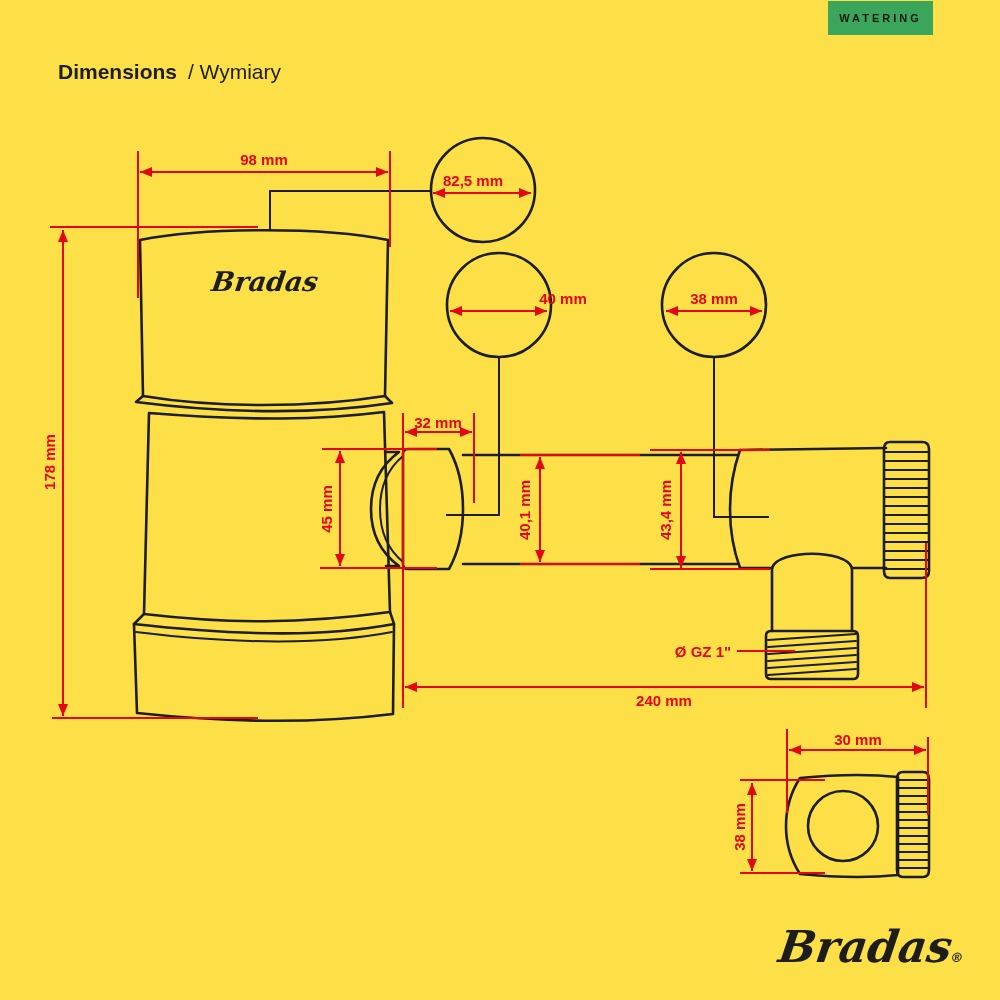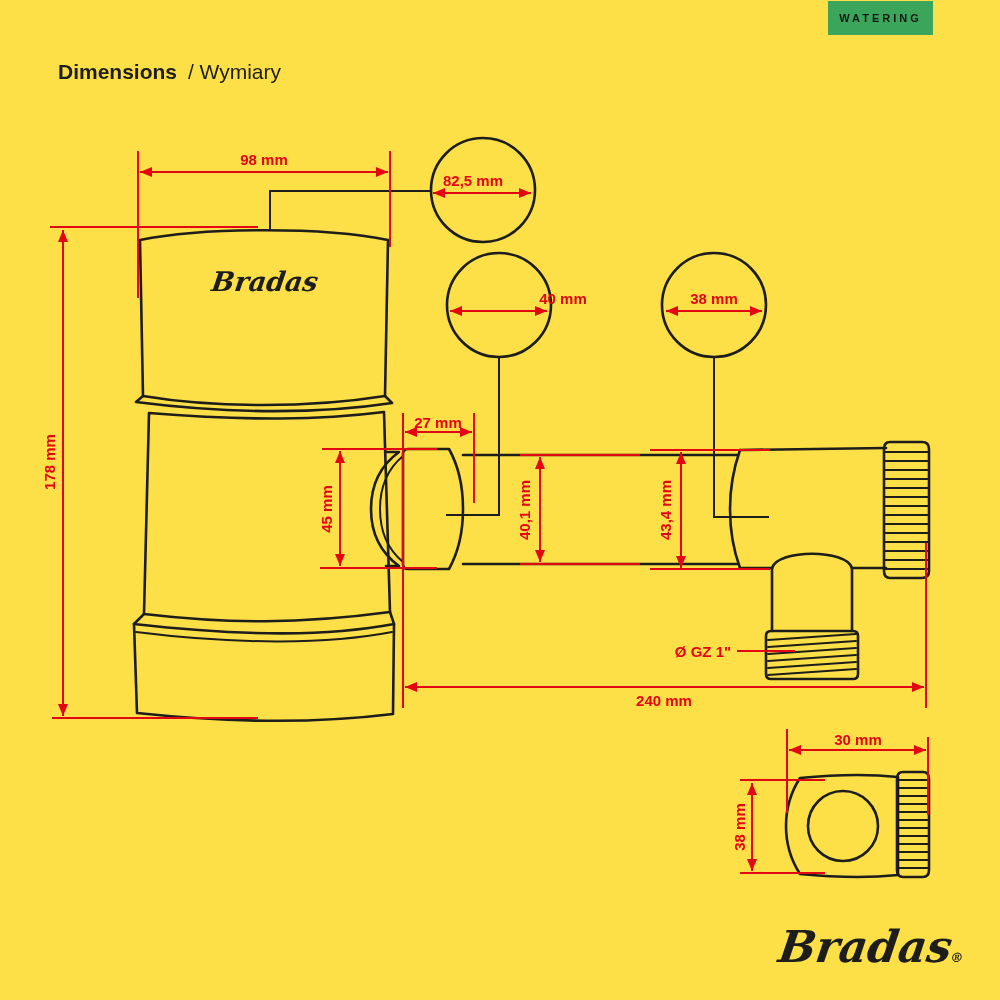--- a/index.html
+++ b/index.html
@@ -131,21 +131,21 @@
       <path marker-start="url(#ra)" marker-end="url(#ra)" d="M405,687 H924"></path>
       <path marker-start="url(#ra)" marker-end="url(#ra)" d="M789,750 H926"></path>
       <path marker-start="url(#ra)" marker-end="url(#ra)" d="M752,783 V871"></path>
     </g>
   </svg>
 
   <div class="dim" style="left:264px;top:159px;">98 mm</div>
   <div class="dim" style="left:473px;top:180px;">82,5 mm</div>
   <div class="dim" style="left:523px;top:298px;margin-left:40px;">40 mm</div>
   <div class="dim" style="left:714px;top:298px;">38 mm</div>
-  <div class="dim" style="left:438px;top:422px;">27 mm</div>
+  <div class="dim" style="left:438px;top:422px;">32 mm</div>
   <div class="dim vert" style="left:49px;top:462px;">178 mm</div>
   <div class="dim vert" style="left:326px;top:509px;">45 mm</div>
   <div class="dim vert" style="left:524px;top:510px;">40,1 mm</div>
   <div class="dim vert" style="left:665px;top:510px;">43,4 mm</div>
   <div class="dim" style="left:703px;top:651px;">Ø GZ 1"</div>
   <div class="dim" style="left:664px;top:700px;">240 mm</div>
   <div class="dim" style="left:858px;top:739px;">30 mm</div>
   <div class="dim vert" style="left:739px;top:827px;">38 mm</div>
 
   <div class="script-logo lid-logo" style="left:265px;top:281px;">Bradas</div>

